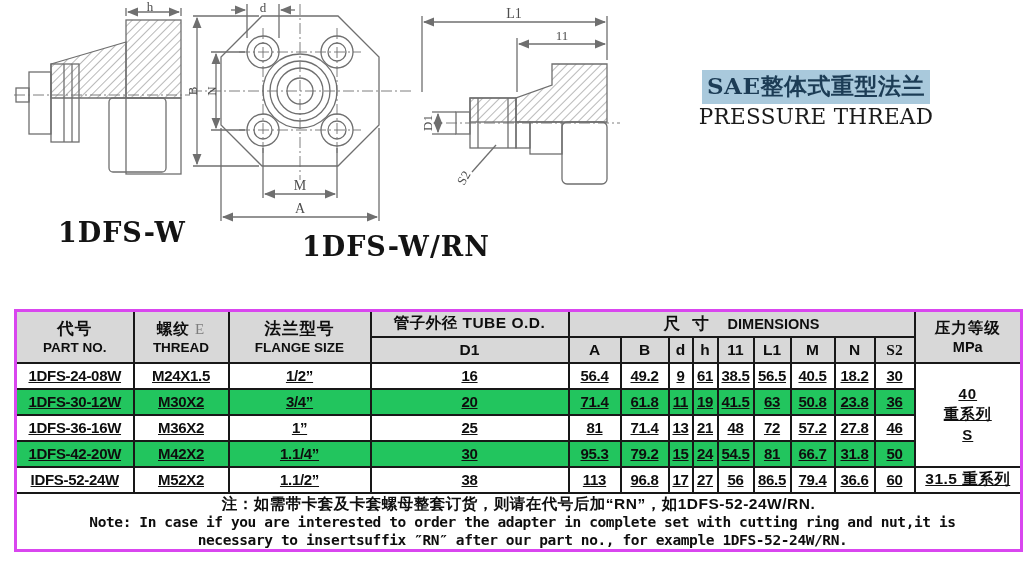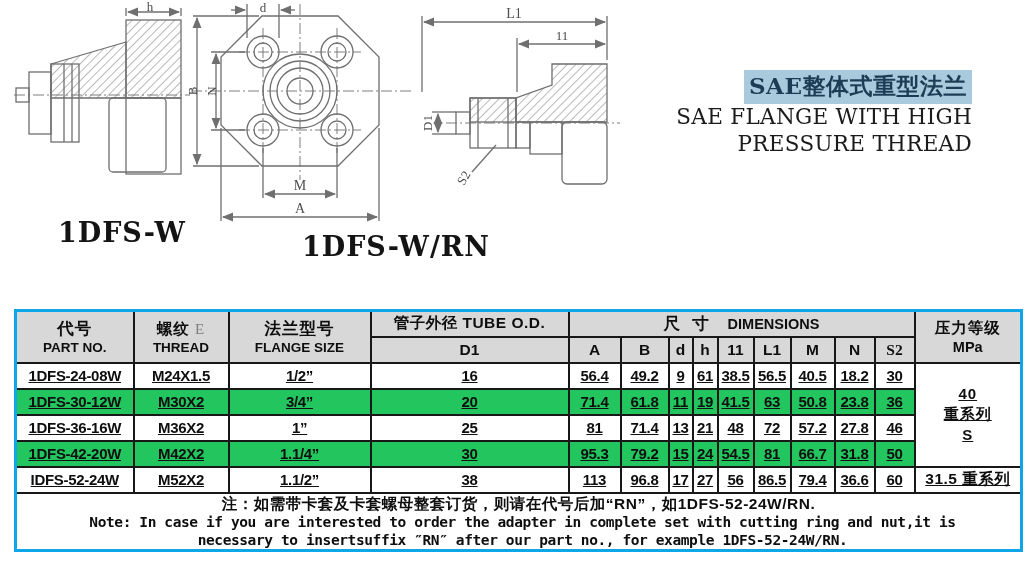--- a/index.html
+++ b/index.html
@@ -13,35 +13,35 @@
   #page{
     position:relative;width:1036px;height:576px;background:#fff;overflow:hidden;
     font-family:"Liberation Sans",sans-serif;color:var(--ink);
   }
   svg{position:absolute;display:block;}
   svg text{font-family:"Liberation Serif",serif;fill:#4e4e4e;}
   .part-label{
     position:absolute;font-family:"DejaVu Serif",serif;font-weight:bold;
     font-size:27px;letter-spacing:1px;color:#141414;text-align:center;white-space:nowrap;
   }
-  #title-block{position:absolute;left:660px;top:70px;width:312px;text-align:right;}
+  #title-block{position:absolute;left:660px;top:70px;width:312px;text-align:center;}
   #title-cn{
     display:inline-block;background:var(--hl);color:var(--title-ink);
     font-family:"DejaVu Serif",serif;font-weight:600;font-size:23px;
     padding:1px 5px 2px 5px;letter-spacing:0.5px;
   }
   .title-en{
     font-family:"DejaVu Serif",serif;font-weight:500;font-size:21.5px;color:#1b1b1b;
     line-height:1.25;letter-spacing:0.3px;
   }
   
   #spec-table{
     position:absolute;left:14px;top:309px;width:1008px;
     border-collapse:collapse;table-layout:fixed;
-    border:3px solid #0ea5e9;
+    border:3px solid #d946ef;
   }
   #spec-table td,#spec-table th{
     border:2px solid #181818;text-align:center;vertical-align:middle;
     padding:0;font-weight:bold;color:#0e0e0e;overflow:hidden;white-space:nowrap;
   }
   #spec-table th{background:var(--shade);}
   .hr1{height:26px;} .hr2{height:26px;}
   #spec-table tbody tr{height:26px;text-decoration:underline;}
   .cn{font-size:16.5px;letter-spacing:1px;}
   .en{font-size:13.5px;letter-spacing:0;}
@@ -202,21 +202,20 @@
     <text x="160" y="40" font-size="13" text-anchor="middle">11</text>
     <text x="26" y="127" font-size="13" text-anchor="middle" transform="rotate(-90 26 123)">D1</text>
     <text x="62" y="182" font-size="13" text-anchor="middle" transform="rotate(-60 62 178)">S2</text>
   </svg>
 
   <div class="part-label" style="left:58px;top:217px;width:125px;">1DFS-W</div>
   <div class="part-label" style="left:302px;top:231px;width:165px;text-align:right;">1DFS-W/RN</div>
 
   <div id="title-block">
     <span id="title-cn">SAE整体式重型法兰</span>
-    <div class="title-en">SAE FLANGE WITH HIGH</div>
     <div class="title-en">PRESSURE THREAD</div>
   </div>
 
   <table id="spec-table">
     <colgroup>
       <col style="width:118px">
         <col style="width:95px">
         <col style="width:142px">
         <col style="width:198px">
       <col style="width:52px">

